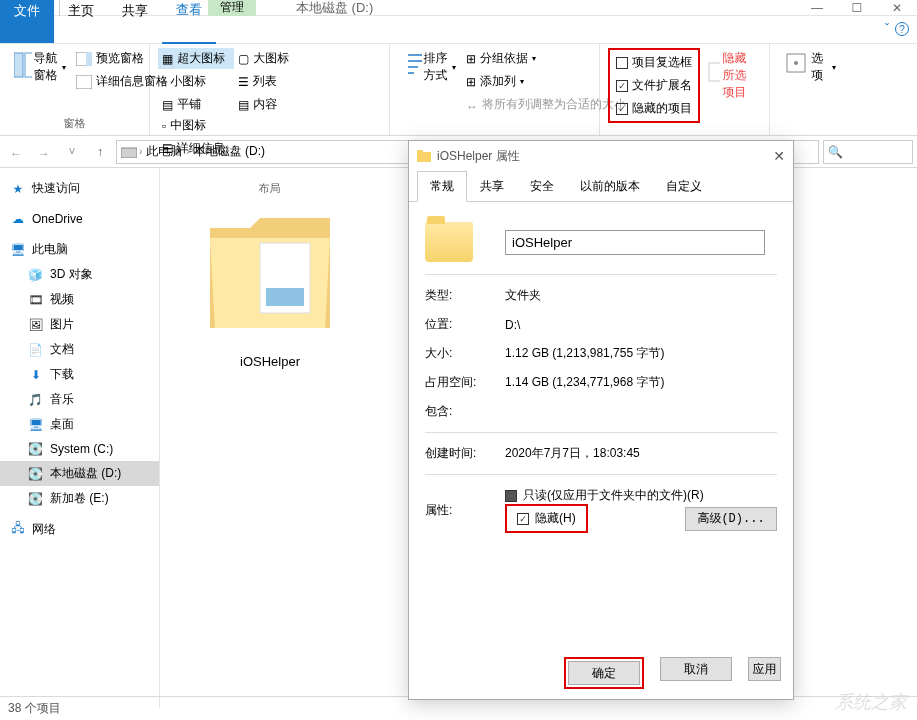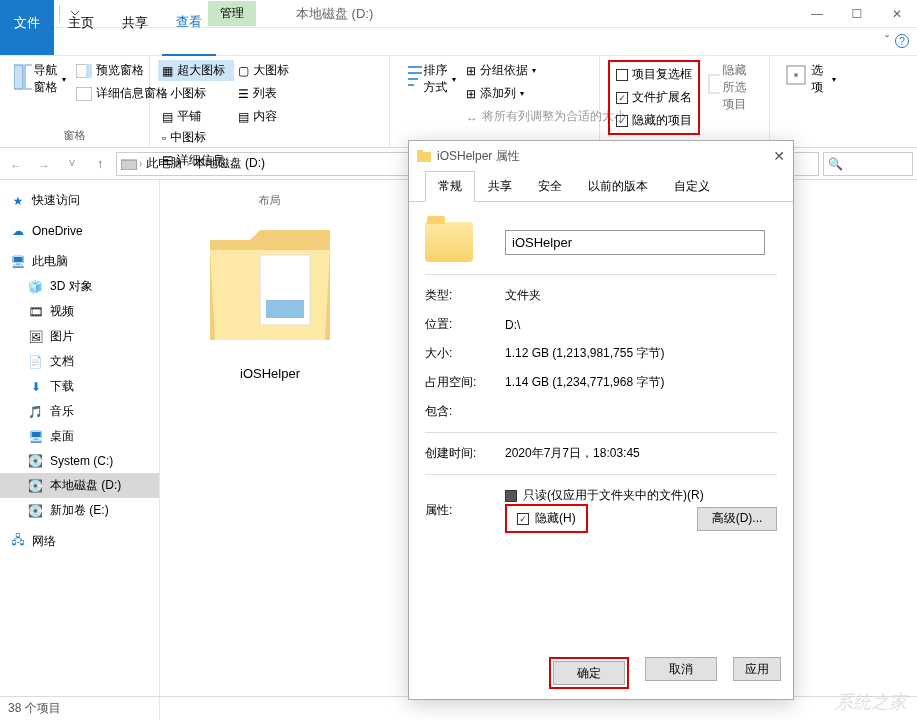--- a/index.html
+++ b/index.html
@@ -1,19 +1,19 @@
 <!DOCTYPE html>
 <html><head>
 <meta charset="utf-8">
 <style>
 * { box-sizing: border-box; margin: 0; padding: 0; font-family: "Microsoft YaHei", "Segoe UI", sans-serif; }
 body { width: 917px; height: 720px; background: #fff; overflow: hidden; position: relative; font-size: 12px; }
 
 
-.titlebar { height: 28px; background: #fff; display: flex; align-items: center; border-bottom: 1px solid #e5e5e5; }
+.titlebar { height: 16px; background: #fff; display: flex; align-items: center; border-bottom: 1px solid #e5e5e5; }
 .titlebar .qat { display: flex; align-items: center; gap: 2px; padding: 0 4px; }
 .titlebar .qat-icon { width: 18px; height: 18px; display: inline-flex; align-items: center; justify-content: center; }
 .titlebar .divider { width: 1px; height: 18px; background: #ccc; margin: 0 4px; }
 .titlebar .context-tab { background: #c7e7c7; padding: 4px 12px; font-size: 12px; margin-left: 120px; }
 .titlebar .title { flex: 1; text-align: left; padding-left: 40px; color: #666; font-size: 13px; }
 .titlebar .winbtns { display: flex; }
 .titlebar .winbtn { width: 40px; height: 28px; display: flex; align-items: center; justify-content: center; color: #666; }
 
 
 .tabrow { height: 28px; background: #fff; display: flex; align-items: flex-end; border-bottom: 1px solid #e5e5e5; position: relative; }
@@ -61,30 +61,30 @@
 
 
 .statusbar { position: absolute; bottom: 0; left: 0; right: 0; height: 24px; border-top: 1px solid #dadada; display: flex; align-items: center; padding: 0 8px; font-size: 12px; color: #555; }
 
 
 .dialog { position: absolute; left: 408px; top: 140px; width: 386px; height: 560px; background: #fff; border: 1px solid #aaa; box-shadow: 0 4px 20px rgba(0,0,0,0.2); }
 .dialog-title { height: 30px; display: flex; align-items: center; padding: 0 8px; font-size: 12px; color: #555; }
 .dialog-title .close { margin-left: auto; font-size: 14px; color: #555; }
 .dialog-tabs { display: flex; border-bottom: 1px solid #ccc; padding: 0 8px; }
 .dialog-tab { padding: 6px 12px; font-size: 12px; border: 1px solid transparent; margin-bottom: -1px; }
-.dialog-tab.active { background: #fff; border: 1px solid #ccc; border-bottom: 1px solid #fff; margin-left: 8px; }
+.dialog-tab.active { background: #fff; border: 1px solid #ccc; border-bottom: 1px solid #fff; }
 .dialog-body { padding: 14px 16px; font-size: 12px; }
 .dialog-row { display: flex; padding: 6px 0; align-items: center; }
 .dialog-row .lbl { width: 80px; }
 .dialog-row .val { flex: 1; }
 .dialog-name { border: 1px solid #999; padding: 4px 6px; width: 260px; font-size: 13px; }
 .dialog-sep { border-top: 1px solid #ddd; margin: 6px 0; }
 .dialog-btns { position: absolute; bottom: 10px; right: 12px; display: flex; gap: 16px; }
 .dlg-btn { width: 72px; height: 24px; border: 1px solid #adadad; background: #e1e1e1; font-size: 12px; display: flex; align-items: center; justify-content: center; }
-.dlg-btn.adv { width: 80px; }
+.dlg-btn.adv { width: 92px; font-family: Liberation Mono, monospace; }
 .folder-big { width: 48px; height: 40px; background: linear-gradient(#ffe9a6,#f7d36a); border-radius: 2px 2px 4px 4px; position: relative; }
 .folder-big::before { content:""; position:absolute; top:-6px; left:2px; width:18px; height:8px; background:#f7d36a; border-radius:2px 2px 0 0; }
 
 
 .searchbox { width: 90px; height: 24px; border: 1px solid #ccc; padding: 0 4px; color: #888; font-size: 12px; display: flex; align-items: center; }
 
 
 .watermark { position: absolute; right: 10px; bottom: 6px; color: #ccc; font-size: 18px; font-style: italic; opacity: 0.6; }
 
 svg { display: block; }
@@ -246,21 +246,21 @@
           </div>
         <div class="ribbon-btn-sm">
             <span class="chk checked"></span>
             <span>文件扩展名</span>
           </div>
         <div class="ribbon-btn-sm">
             <span class="chk checked"></span>
             <span>隐藏的项目</span>
           </div>
       </div>
-      <div class="ribbon-btn-lg" style="color:#737373">
+      <div class="ribbon-btn-lg" style="color:#ef4444">
         <svg class="ico" width="24" height="24">
             <rect x="3" y="3" width="18" height="18" fill="none" stroke="#ccc"></rect>
           </svg>
         <span>隐藏所选项目</span>
       </div>
     </div>
     <div class="ribbon-group-label"></div>
   </div>
 
   <div class="ribbon-group" style="width:56px;border-right:none">
@@ -462,17 +462,17 @@
           <div class="dlg-btn adv" style="margin-left:auto">高级(D)...</div>
         </div>
       </div>
     </div>
   </div>
   <div class="dialog-btns">
     <div class="highlight-red" style="padding:2px">
         <div class="dlg-btn">确定</div>
       </div>
     <div class="dlg-btn">取消</div>
-    <div class="dlg-btn" style="width:48px;overflow:hidden">应用</div>
+    <div class="dlg-btn" style="width:33px;overflow:hidden">应用</div>
   </div>
 </div>
 
 <div class="watermark">系统之家</div>
 
 </body></html>

